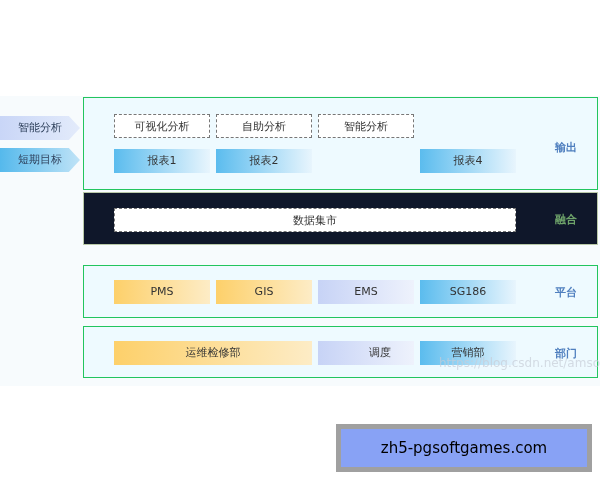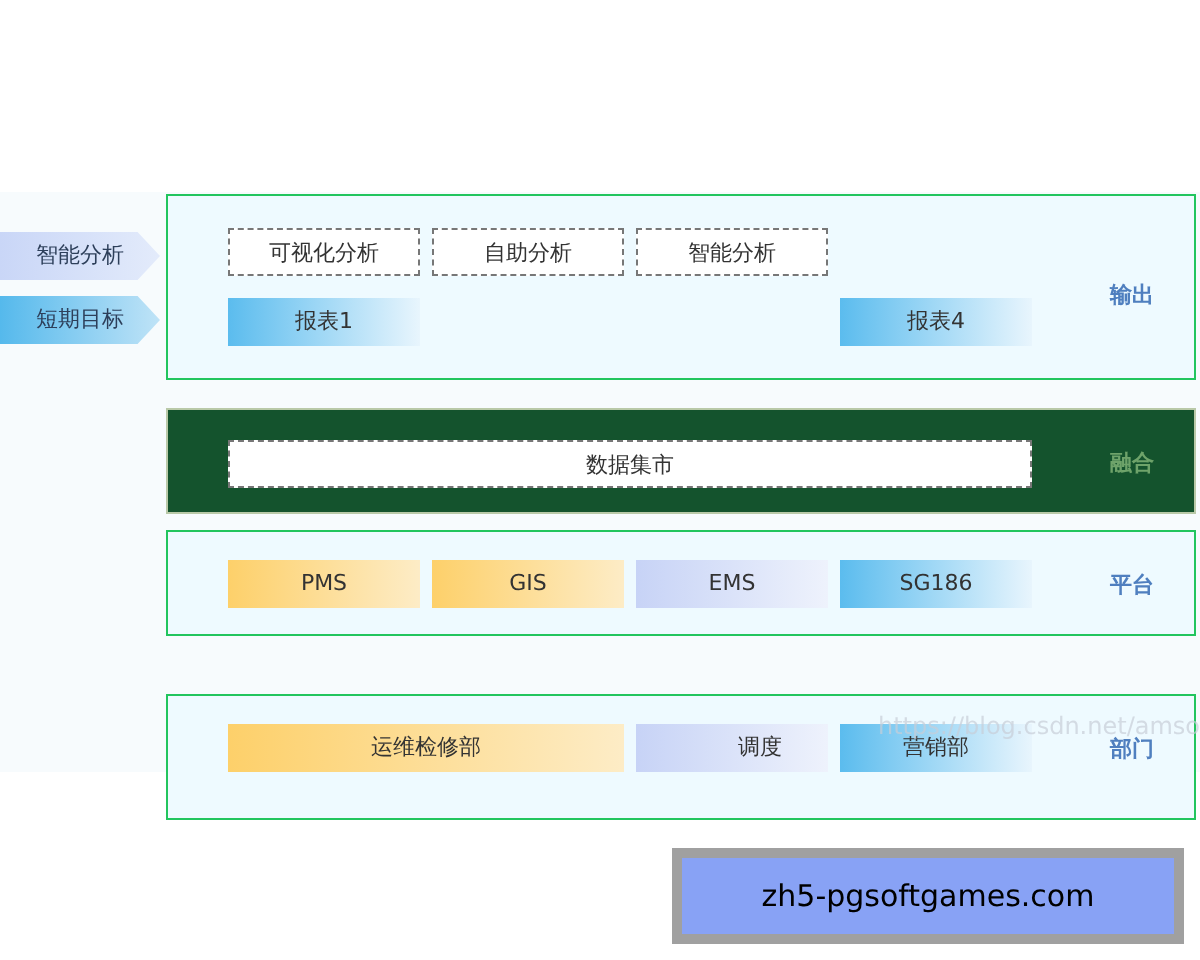--- a/index.html
+++ b/index.html
@@ -19,23 +19,23 @@
       clip-path: polygon(0 0, 86% 0, 100% 50%, 86% 100%, 0 100%);
     }
     .goal.long { top:116px; background:linear-gradient(90deg,#c9d6f7,#e3ebfb); }
     .goal.short { top:148px; background:linear-gradient(90deg,#55b9ec,#bfe3f7); }
     .layer {
       position:absolute; left:83px; width:515px;
       border:1px solid #22c55e; box-sizing:border-box;
       background:#eefaff;
     }
     .layer.output { top:97px; height:93px; }
-    .layer.fusion { top:204px; height:53px; background:#14532d; border-color:#b9c9a8; }
+    .layer.fusion { top:192px; height:53px; background:#0f172a; border-color:#b9c9a8; }
     .layer.platform { top:265px; height:53px; }
-    .layer.dept { top:347px; height:63px; }
+    .layer.dept { top:326px; height:52px; }
     .layer-label {
       position:absolute; right:20px; font-size:11px; font-weight:bold;
       color:#4f7fbf;
     }
     .layer.fusion .layer-label { color:#6ea36a; }
     .box {
       position:absolute; height:24px; font-size:11px; line-height:24px;
       text-align:center; color:#333; box-sizing:border-box;
     }
     .dashed { border:1px dashed #777; background:#fff; }
@@ -63,20 +63,21 @@
 
 <div class="goal long">智能分析</div>
 <div class="goal short">短期目标</div>
 
 <div class="layer output">
   <div class="box dashed" style="left:30px;top:16px;width:96px;">可视化分析</div>
   <div class="box dashed" style="left:132px;top:16px;width:96px;">自助分析</div>
   <div class="box dashed" style="left:234px;top:16px;width:96px;">智能分析</div>
 
   <div class="box blue" style="left:30px;top:51px;width:96px;">报表1</div>
+  <div class="box blue" style="left:132px;top:51px;width:96px;">报表2</div>
   <div class="box blue" style="left:336px;top:51px;width:96px;">报表4</div>
 
   <div class="layer-label" style="top:42px;">输出</div>
 </div>
 
 <div class="layer fusion">
   <div class="box dashed" style="left:30px;top:15px;width:402px;">数据集市</div>
   <div class="layer-label" style="top:19px;">融合</div>
 </div>
 

